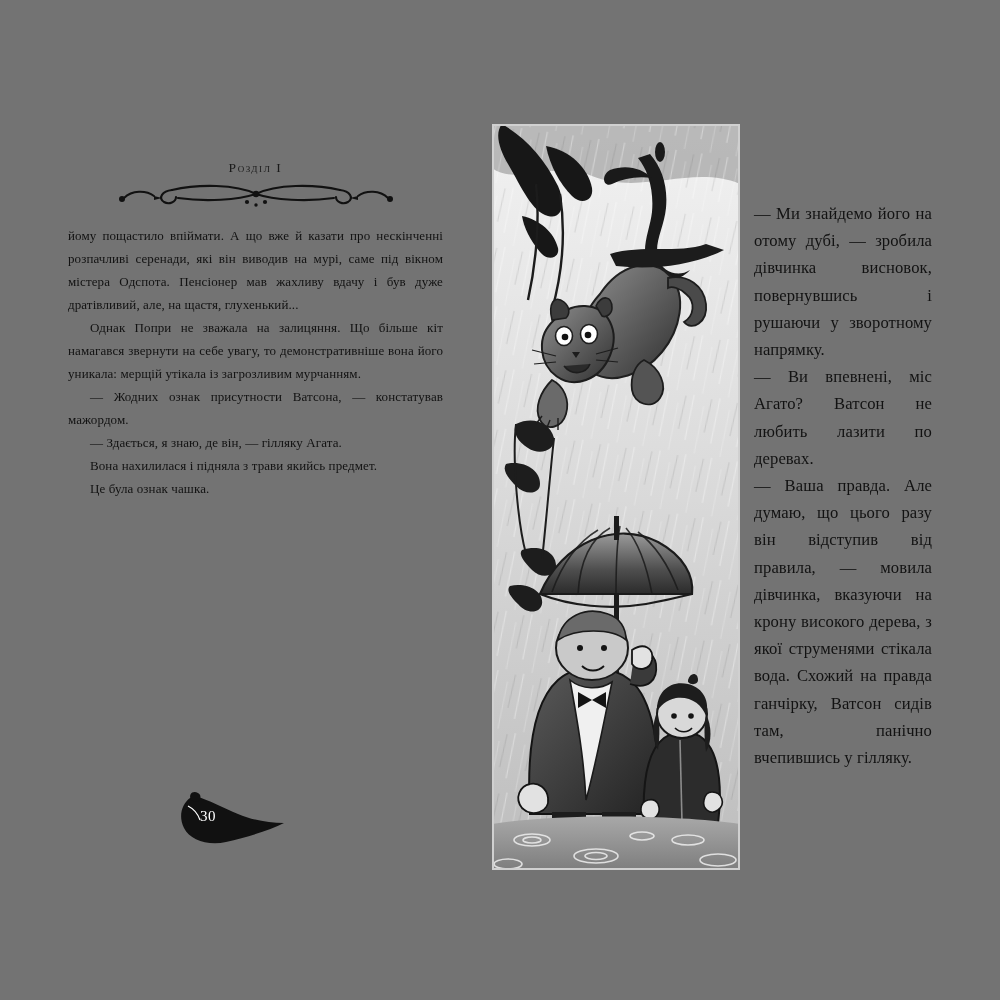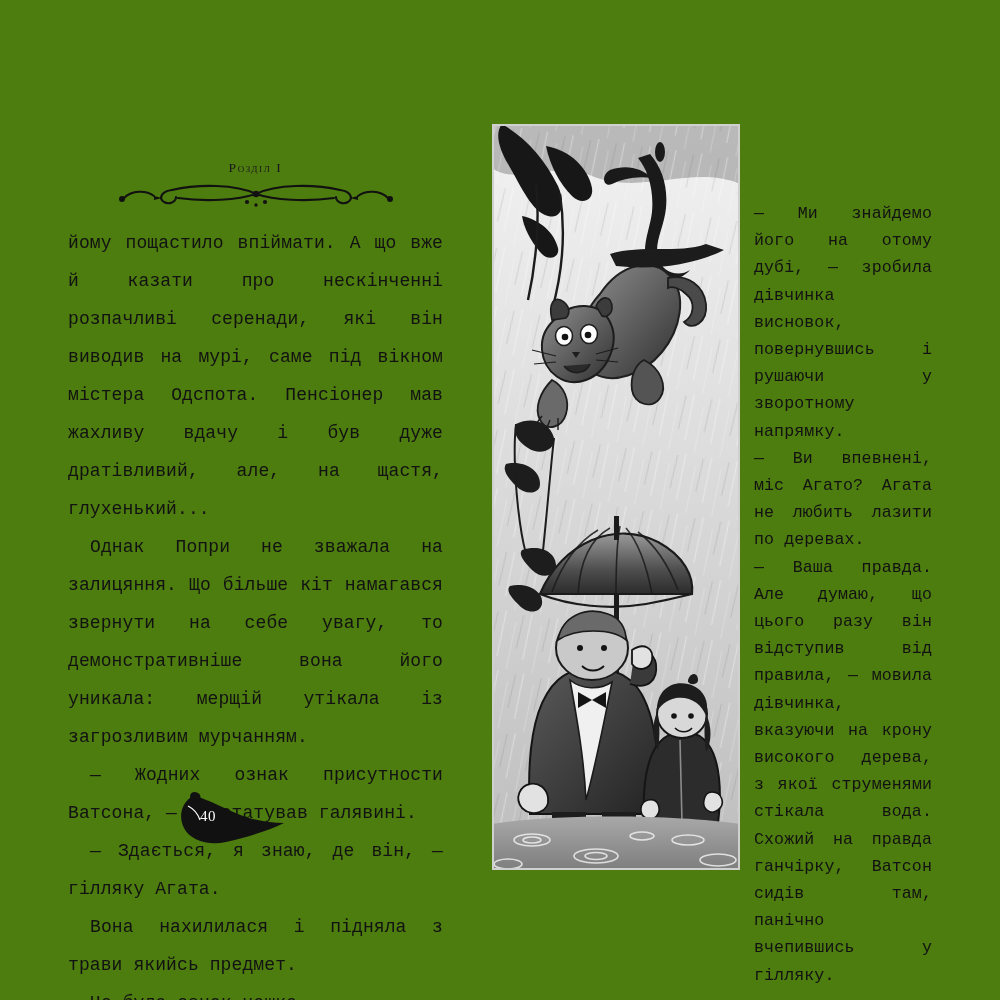--- a/index.html
+++ b/index.html
@@ -14,21 +14,21 @@
     color: #111111;
     overflow: hidden;
     position: relative;
   }
 
   .page {
     position: absolute;
     left: 0; top: 0;
     width: 1000px;
     height: 1000px;
-    background: #4d7c0f;
+    background: #737373;
   }
 
   
   .left-col {
     position: absolute;
     left: 68px;
     top: 160px;
     width: 375px;
   }
 
@@ -43,31 +43,30 @@
   }
 
   .ornament {
     width: 300px;
     height: 34px;
     margin: 0 auto 10px auto;
     display: block;
   }
 
   .body-text {
-    font-size: 18px;
-    line-height: 38px;
+    font-size: 13px;
+    line-height: 23px;
     text-align: justify;
     text-align-last: left;
     letter-spacing: 0.1px;
     color: #121212;
   }
   .body-text p {
     margin: 0;
     text-indent: 22px;
-    font-family: Liberation Mono, monospace;
   }
   .body-text p.no-indent {
     text-indent: 0;
   }
 
   .folio {
     position: absolute;
     left: 160px;
     top: 790px;
     width: 140px;
@@ -141,34 +140,34 @@
         <circle cx="16" cy="19" r="3"></circle>
         <circle cx="284" cy="19" r="3"></circle>
         <path d="M48 16 l8 2 -8 2z"></path>
         <path d="M252 16 l-8 2 8 2z"></path>
       </g>
     </svg>
 
     <div class="body-text">
       <p class="no-indent">йому пощастило впіймати. А що вже й казати про нескінченні розпачливі серенади, які він виводив на мурі, саме під вікном містера Одспота. Пенсіонер мав жахливу вдачу і був дуже дратівливий, але, на щастя, глухенький...</p>
       <p>Однак Попри не зважала на залицяння. Що більше кіт намагався звернути на себе увагу, то демонстративніше вона його уникала: мерщій утікала із загрозливим мурчанням.</p>
-      <p>— Жодних ознак присутности Ватсона, — констатував галявині.</p>
+      <p>— Жодних ознак присутности Ватсона, — констатував мажордом.</p>
       <p>— Здається, я знаю, де він, — гілляку Агата.</p>
       <p>Вона нахилилася і підняла з трави якийсь предмет.</p>
       <p>Це була ознак чашка.</p>
     </div>
   </div>
 
   <div class="folio">
     <svg width="140" height="70" viewBox="0 0 140 70" aria-hidden="true">
       <path d="M30 8 C 22 14, 18 26, 24 38 C 30 50, 48 56, 66 52 C 88 47, 110 40, 124 33 C 108 33, 92 30, 78 24 C 64 18, 48 10, 36 6 Z" fill="#111111"></path>
       <path d="M31 10 C 28 4, 33 0, 38 3 C 42 5, 41 11, 36 12 Z" fill="#111111"></path>
       <path d="M28 16 C 34 19, 38 24, 40 30" stroke="#ffffff" stroke-width="1.2" fill="none"></path>
     </svg>
-    <div class="num">40</div>
+    <div class="num">30</div>
   </div>
 
   <div class="illustration">
     <svg width="248" height="746" viewBox="0 0 248 746" aria-hidden="true">
       <defs>
         <linearGradient id="sky" x1="0" y1="0" x2="0" y2="1">
           <stop offset="0%" stop-color="#f2f2f2"></stop>
           <stop offset="45%" stop-color="#dcdcdc"></stop>
           <stop offset="100%" stop-color="#bdbdbd"></stop>
         </linearGradient>
@@ -345,18 +344,18 @@
         <ellipse cx="150" cy="712" rx="12" ry="4"></ellipse>
       </g>
 
       <rect x="1" y="1" width="246" height="744" fill="none" stroke="#d0d0d0" stroke-width="2"></rect>
     </svg>
   </div>
 
   <div class="right-col">
     <div class="body-text">
       <p>— Ми знайдемо його на отому дубі, — зробила дівчинка висновок, повернувшись і рушаючи у зворотному напрямку.</p>
-      <p>— Ви впевнені, міс Агато? Агата не любить лазити по деревах.</p>
+      <p>— Ви впевнені, міс Агато? Ватсон не любить лазити по деревах.</p>
       <p>— Ваша правда. Але думаю, що цього разу він відступив від правила, — мовила дівчинка, вказуючи на крону високого дерева, з якої струменями стікала вода. Схожий на правда ганчірку, Ватсон сидів там, панічно вчепившись у гілляку.</p>
     </div>
   </div>
 
 </div>
 
 </body></html>

